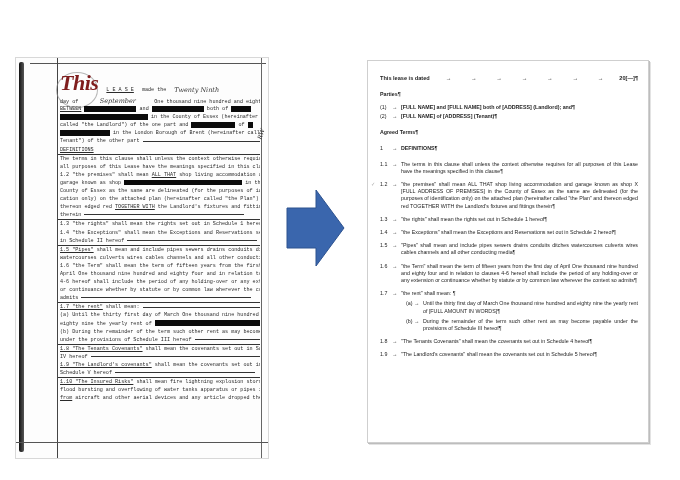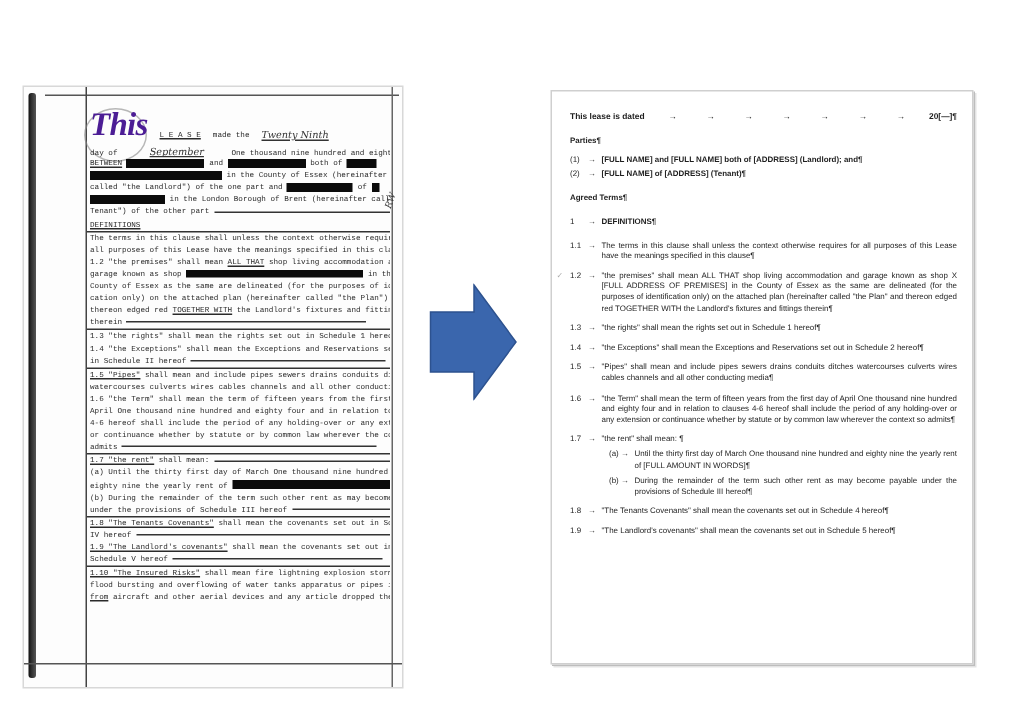--- a/index.html
+++ b/index.html
@@ -20,27 +20,27 @@
     }
     .scan .vrule-l { position: absolute; left: 41px; top: 0; width: 1px; height: 402px; background: #444; }
     .scan .vrule-r { position: absolute; left: 245px; top: 0; width: 1px; height: 402px; background: #666; }
     .scan .hrule-top { position: absolute; left: 14px; top: 5px; width: 236px; height: 1px; background: #555; }
     .scan .hrule-bot { position: absolute; left: 0; top: 384px; width: 254px; height: 1px; background: #555; }
     .scan .body { position: absolute; left: 44px; top: 14px; width: 200px; }
     .scan .line { white-space: nowrap; overflow: hidden; height: 8.1px; }
     .scan .this-word {
       font-family: "Liberation Serif", serif; font-size: 22px; font-weight: bold;
       font-style: italic; line-height: 22px; display: inline-block; vertical-align: bottom;
-      color: #4c1d95; letter-spacing: -0.5px;
+      color: #7f1d1d; letter-spacing: -0.5px;
     }
     .scan .flourish {
       position: absolute; left: 40px; top: 14px; width: 42px; height: 36px;
       border: 1px solid #888; border-radius: 50%; opacity: 0.6;
     }
-    .scan .hand { font-family: "DejaVu Serif", serif; font-style: italic; font-size: 6.5px; color: #333; text-decoration: underline; }
+    .scan .hand { font-family: "DejaVu Serif", serif; font-style: italic; font-size: 6.5px; color: #333; }
     .scan .redact { display: inline-block; background: #0b0b0b; height: 5.5px; vertical-align: middle; }
     .scan .u { text-decoration: underline; }
     .scan .dash { display: inline-block; height: 1px; background: #333; vertical-align: middle; }
     .scan .sep { height: 1px; background: #333; margin: 0 0 0 -2px; width: 202px; }
     .scan .initials {
       position: absolute; left: 240px; top: 72px; font-family: "DejaVu Serif", serif;
       font-style: italic; font-size: 6px; transform: rotate(-70deg); color: #333;
     }
     .scan .hdr-row { height: 22px; display: flex; align-items: flex-end; gap: 8px; }
 

